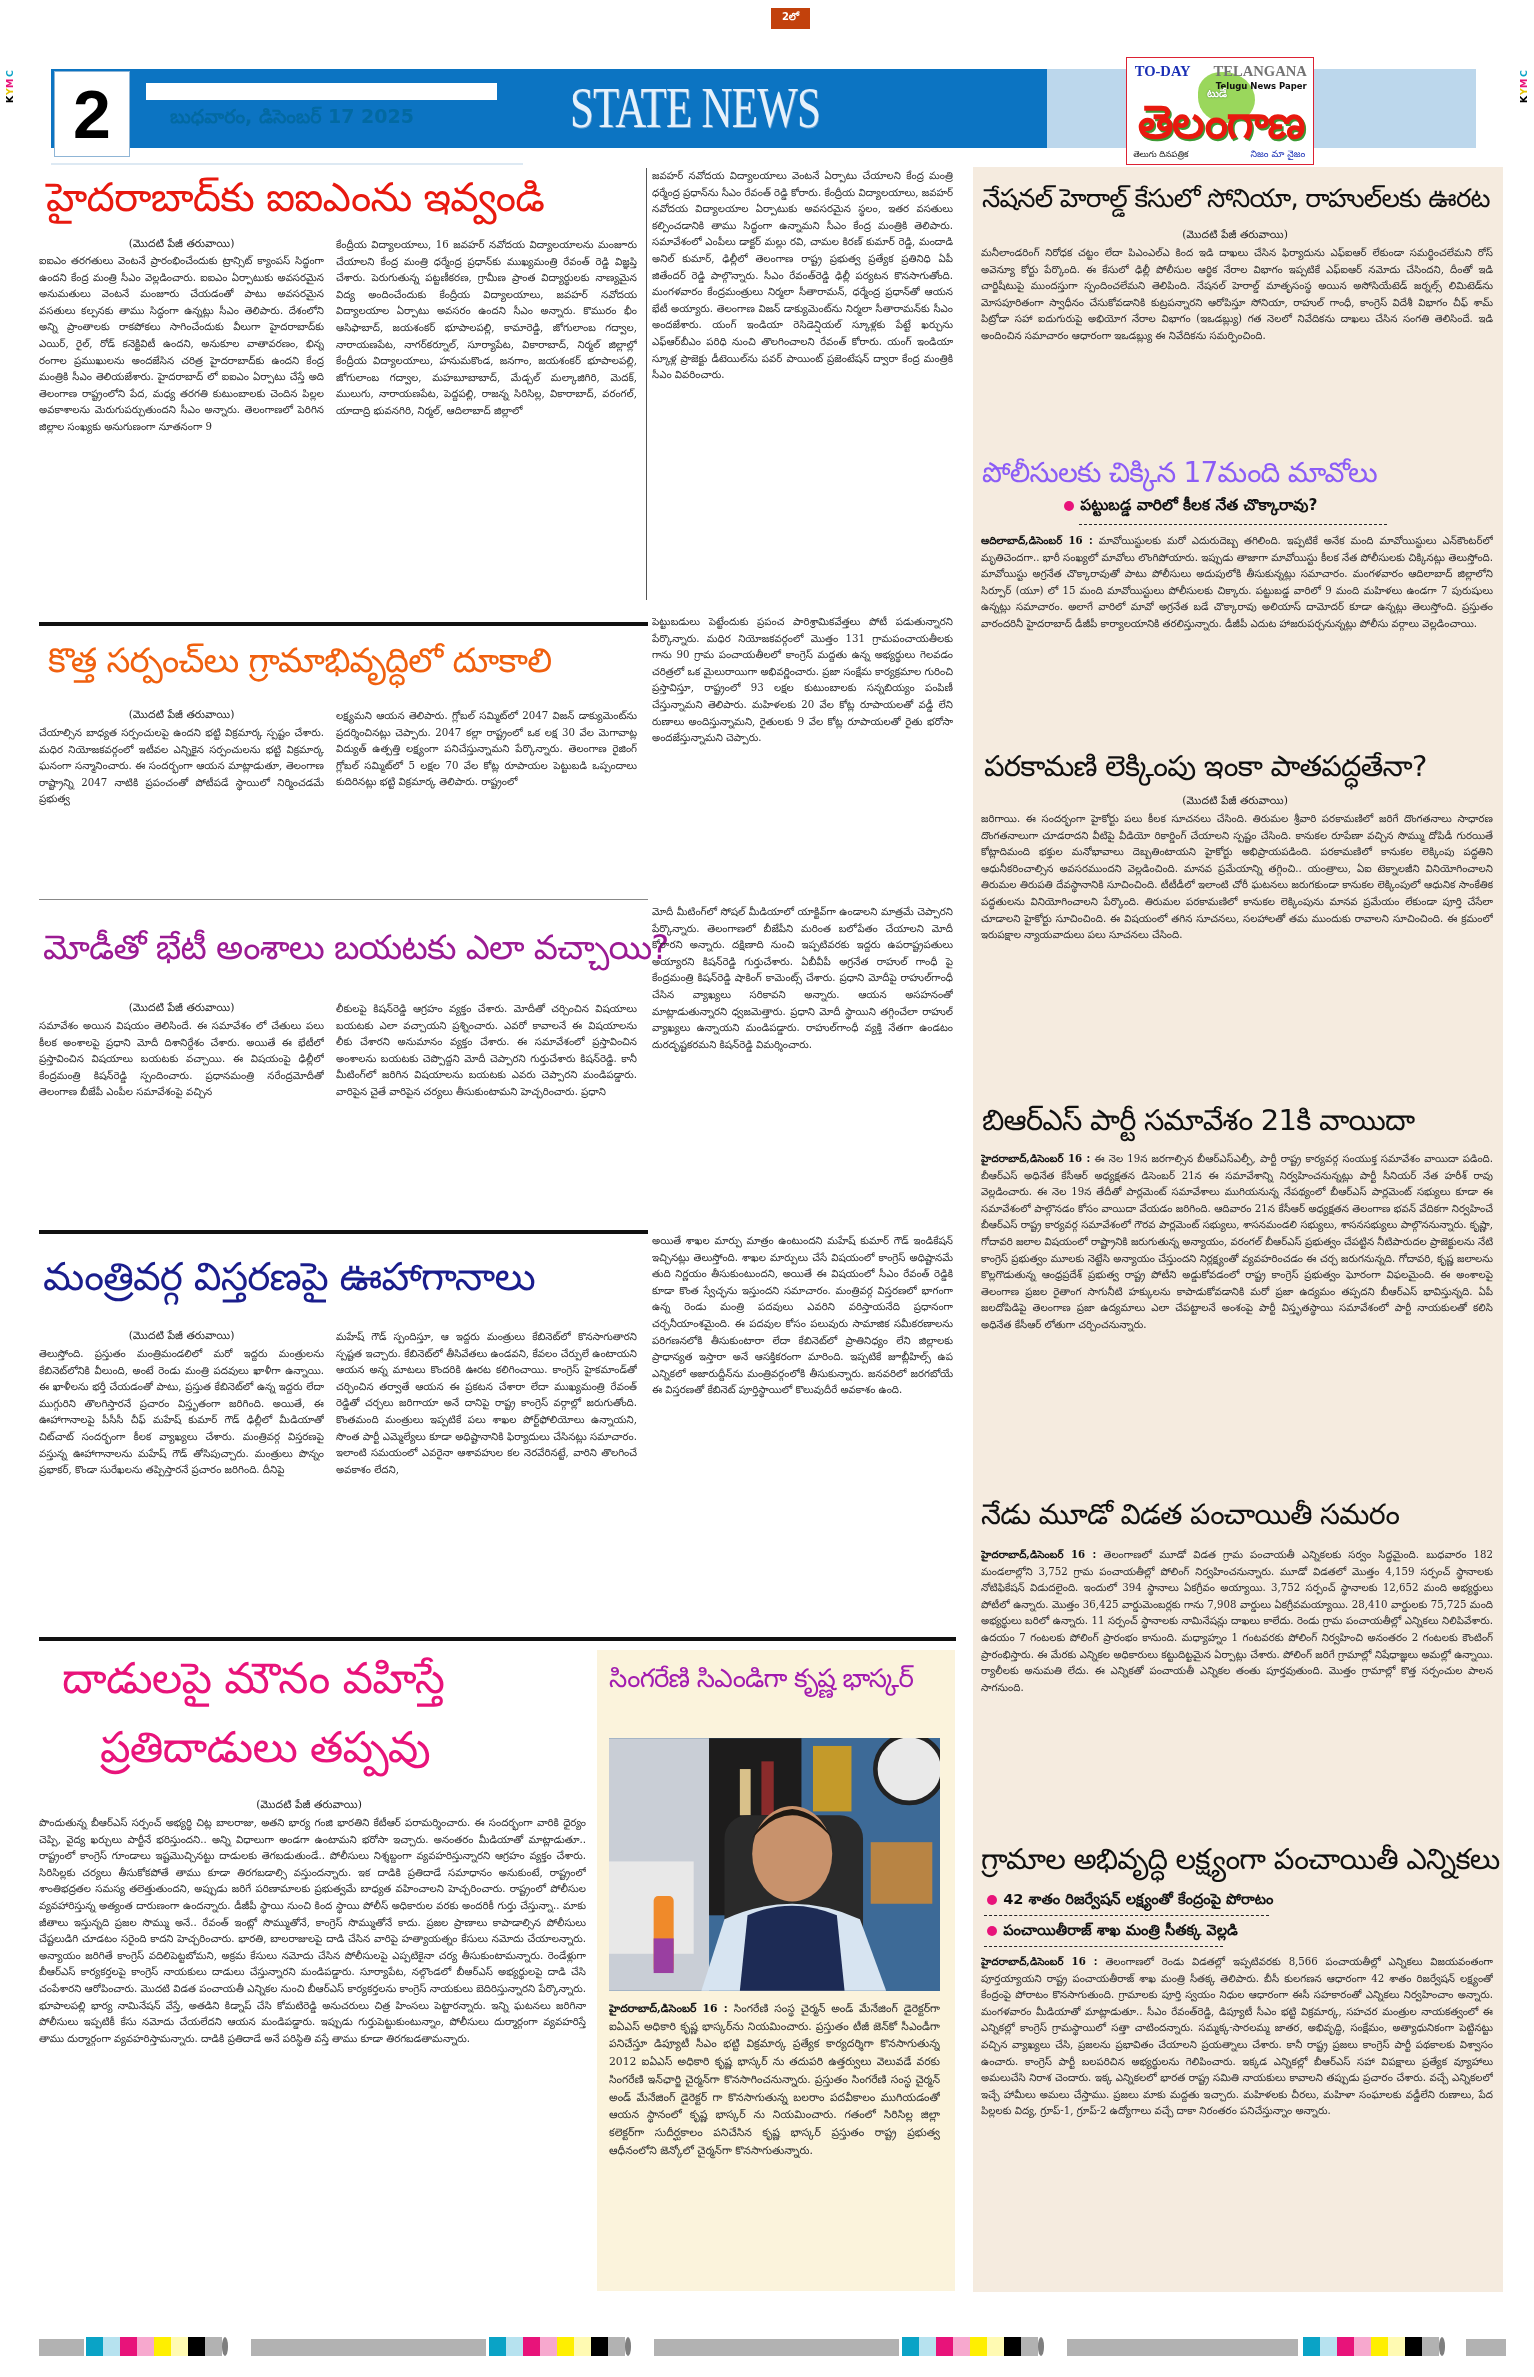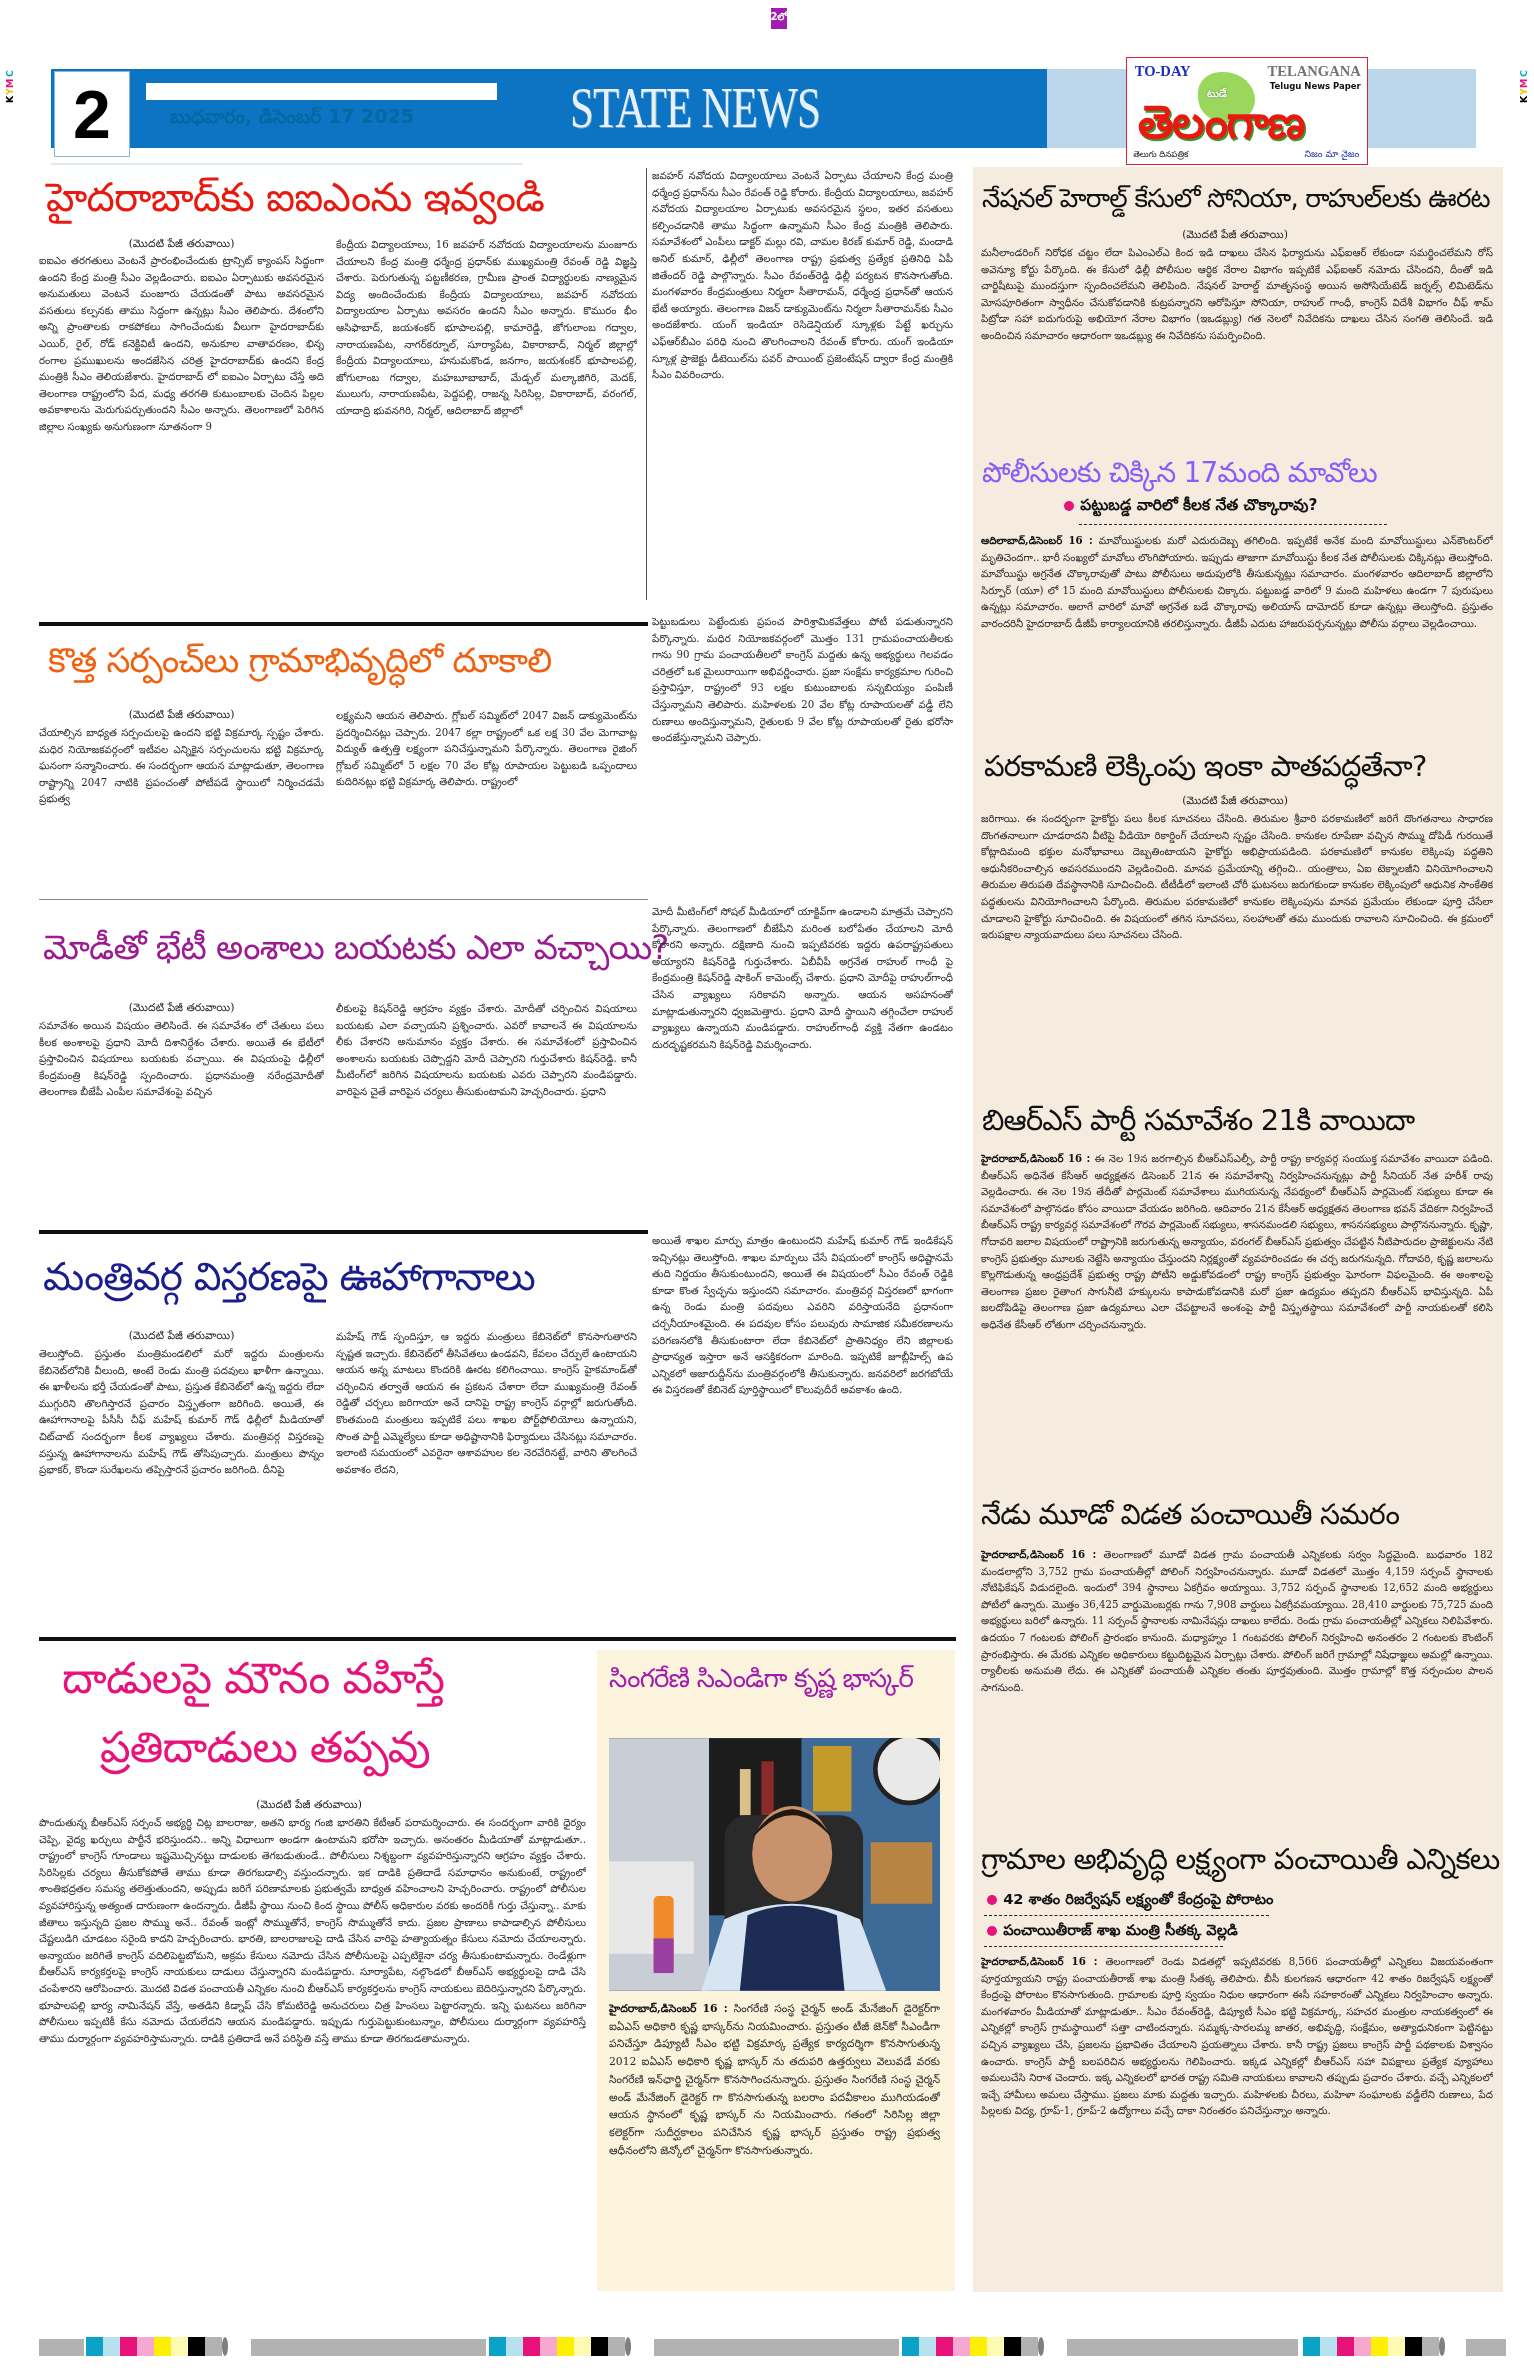--- a/index.html
+++ b/index.html
@@ -1,32 +1,32 @@
 <!DOCTYPE html>
 <html style="font-size:12.3px"><head>
 <meta charset="utf-8">
 <style>
   *{box-sizing:border-box;margin:0;padding:0}
   html,body{width:1534px;height:2377px;background:#fff;overflow:hidden}
   body{position:relative;font-family:"DejaVu Serif","Liberation Serif",serif;color:#222}
   .abs{position:absolute}
   
-  #page-tag{left:771px;top:7.7px;width:16px;height:21.6px;background:#a21caf;color:#fff;font:bold 10px "DejaVu Sans",sans-serif;display:flex;align-items:center;justify-content:center}
+  #page-tag{left:771px;top:7.7px;width:39px;height:21.6px;background:#c2410c;color:#fff;font:bold 10px "DejaVu Sans",sans-serif;display:flex;align-items:center;justify-content:center}
   
   .side-mark{top:52px;width:12.3px;height:69px;font:bold 9.3px "DejaVu Sans",sans-serif;writing-mode:vertical-rl;transform:rotate(180deg);display:flex;align-items:center;justify-content:center;letter-spacing:0.8px}
   .side-mark span{display:block}
   
   #header-band{left:51px;top:69px;width:1425px;height:79px;background:#bcd7ec}
   #header-blue{left:51px;top:69px;width:996px;height:79px;background:#0c74c2}
   #page-number-box{left:54px;top:71px;width:76px;height:86px;background:#fff;border:1.5px solid #8fb5d6;display:flex;align-items:center;justify-content:center;font:bold 68px "Liberation Sans",sans-serif;color:#000}
   #date-bar{left:146px;top:83px;width:351px;height:17px;background:#fff}
   #header-date{left:170px;top:105px;font:bold 19px "DejaVu Sans",sans-serif;color:#0369a1}
   #section-title{left:570px;top:74px;width:416px;font:43px "Liberation Serif",serif;color:#e6f1fb;letter-spacing:-0.8px;transform:scaleY(1.35);transform-origin:top left;text-shadow:0.8px 0.8px 0 #6aa3d3}
   
-  #logo{left:1126px;top:57px;width:242px;height:108px;background:#fff;border:0.8px solid #d23;}
+  #logo{left:1126px;top:57px;width:188px;height:108px;background:#fff;border:0.8px solid #d23;}
   #logo-today{left:7.7px;top:4.6px;font:bold 14.6px "Liberation Serif",serif;color:#1a2fb5}
   #logo-telangana{right:6.2px;top:4.6px;font:bold 14.6px "Liberation Serif",serif;color:#737373}
   #logo-subtitle-en{right:6.2px;top:23px;font:bold 8.5px "DejaVu Sans",sans-serif;color:#111}
   #logo-map{left:71px;top:14px;width:57px;height:51px;background:#8fd34a;border-radius:40% 55% 45% 50%;opacity:.9}
   #logo-small{left:80px;top:29px;font:bold 10.8px "DejaVu Sans",sans-serif;color:#fff;text-shadow:0 0 1.5px #2f6b1c}
   #logo-main{left:10.8px;top:37px;font:bold 46px "DejaVu Sans",sans-serif;color:#e8190f;letter-spacing:-1.5px;text-shadow:1.5px 1.5px 0 #3c9a35}
   #logo-tag-left{left:6.2px;bottom:3.1px;font:8.5px "DejaVu Sans",sans-serif;color:#111}
   #logo-tag-right{right:7.7px;bottom:3.1px;font:9.3px "DejaVu Sans",sans-serif;color:#1a2fb5}
   
   #right-panel{left:973px;top:167px;width:530px;height:2125px;background:#f5ebdf}

